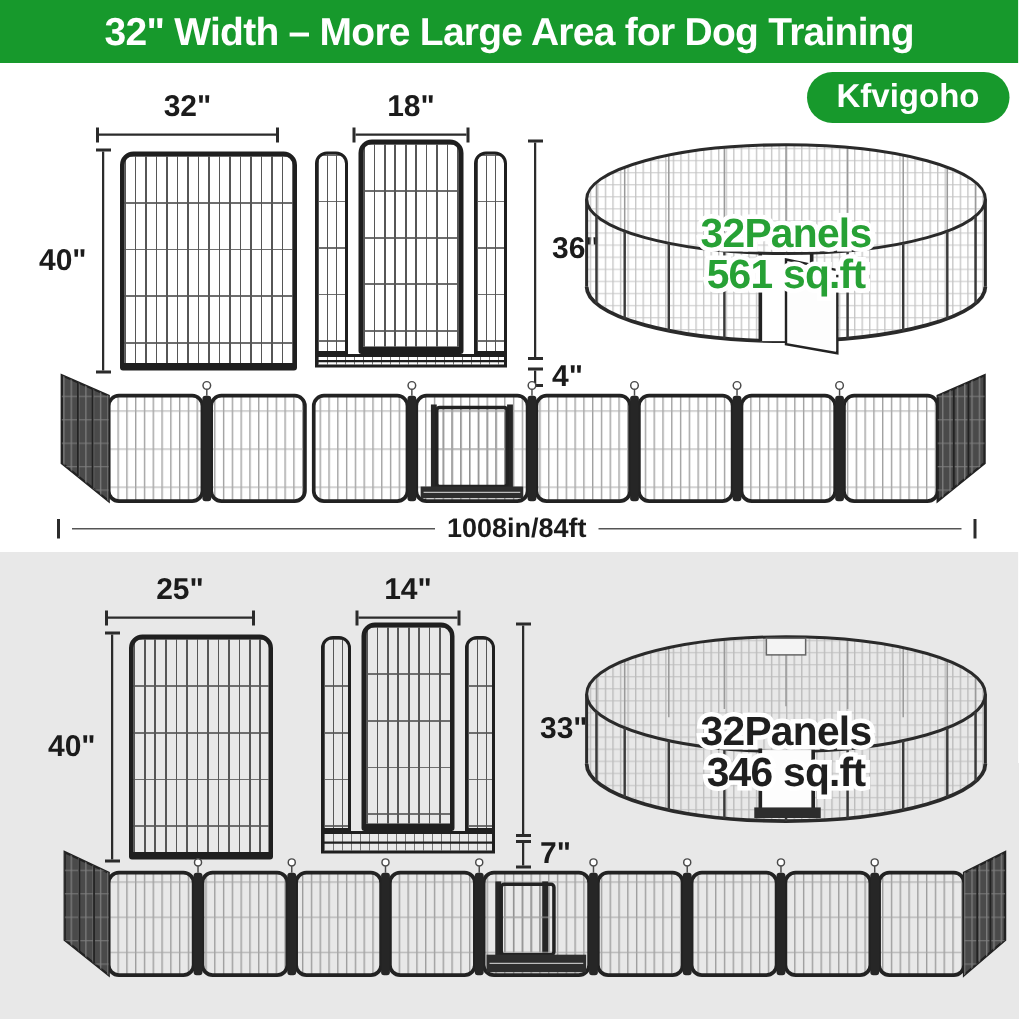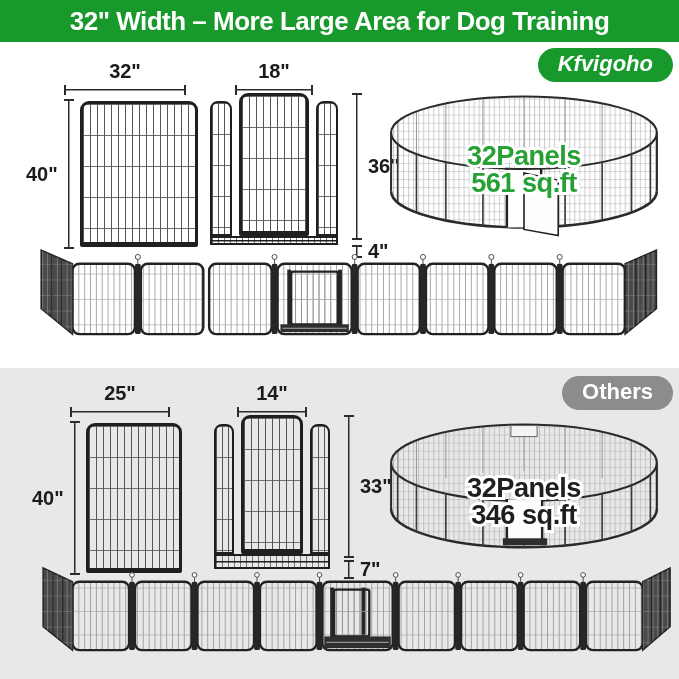--- a/index.html
+++ b/index.html
@@ -11,21 +11,21 @@
           display:flex;align-items:center;justify-content:center;}
   .banner span{color:#fff;font-weight:bold;font-size:26px;letter-spacing:-0.5px;}
 
   
   .section{position:absolute;left:0;width:679px;}
   #sec-k{top:42px;height:326px;background:#ffffff;}
   #sec-o{top:368px;height:311px;background:#e8e8e8;}
 
   .badge{position:absolute;color:#fff;font-weight:bold;font-size:22px;
          padding:3px 20px 5px;border-radius:19px;line-height:1.2;}
-  #sec-k .badge{top:6px;right:6px;background:#17992c;font-style:italic;}
+  #sec-k .badge{top:6px;right:6px;background:#17992c;}
   #sec-o .badge{top:8px;right:6px;background:#8c8c8c;}
 
   
   .dim-label{font-weight:bold;font-size:20px;color:#1b1b1b;white-space:nowrap;}
   .dimline-h{height:10px;border-left:2px solid #2b2b2b;border-right:2px solid #2b2b2b;
              background:linear-gradient(#2b2b2b,#2b2b2b) center/100% 1.5px no-repeat;}
   .dimline-v{width:10px;border-top:2px solid #2b2b2b;border-bottom:2px solid #2b2b2b;
              background:linear-gradient(#2b2b2b,#2b2b2b) center/1.5px 100% no-repeat;}
   .hdim{display:flex;flex-direction:column;align-items:center;gap:2px;}
   .vdim{display:flex;align-items:center;gap:6px;}
@@ -184,24 +184,30 @@
         <polygon points="66,88 34,62 34,2 66,16" fill="url(#wmA)"></polygon>
         <path d="M45 6.8 V70.9 M55 11.2 V79.1" stroke="#222" stroke-width="1.2"></path>
       </g>
       <g>
         <polygon points="632,88 664,62 664,2 632,16" fill="#4a4a4a" stroke="#222" stroke-width="1.6"></polygon>
         <polygon points="632,88 664,62 664,2 632,16" fill="url(#wmA)"></polygon>
         <path d="M653 6.8 V70.9 M643 11.2 V79.1" stroke="#222" stroke-width="1.2"></path>
       </g>
     </svg>
 
+    <div class="fence-dim" style="left:38px;right:28px;top:300px;">
+      <i class="tick"></i>
+      <i class="seg"></i>
+      <span class="dim-label">1008in/84ft</span>
+      <i class="seg"></i>
+      <i class="tick"></i>
+    </div>
   </div>
 
   <div class="section" id="sec-o">
-    <div class="badge">Others</div>
 
     <div class="panel-block" style="left:32px;top:14px;">
       <div class="hdim" style="width:96px;margin-left:40px;">
         <span class="dim-label">25"</span>
         <div class="dimline-h" style="width:96px;"></div>
       </div>
       <div class="vdim">
         <span class="dim-label">40"</span>
         <div class="dimline-v" style="height:150px;"></div>
         <div class="panel-mesh" style="width:96px;height:150px;"></div>

